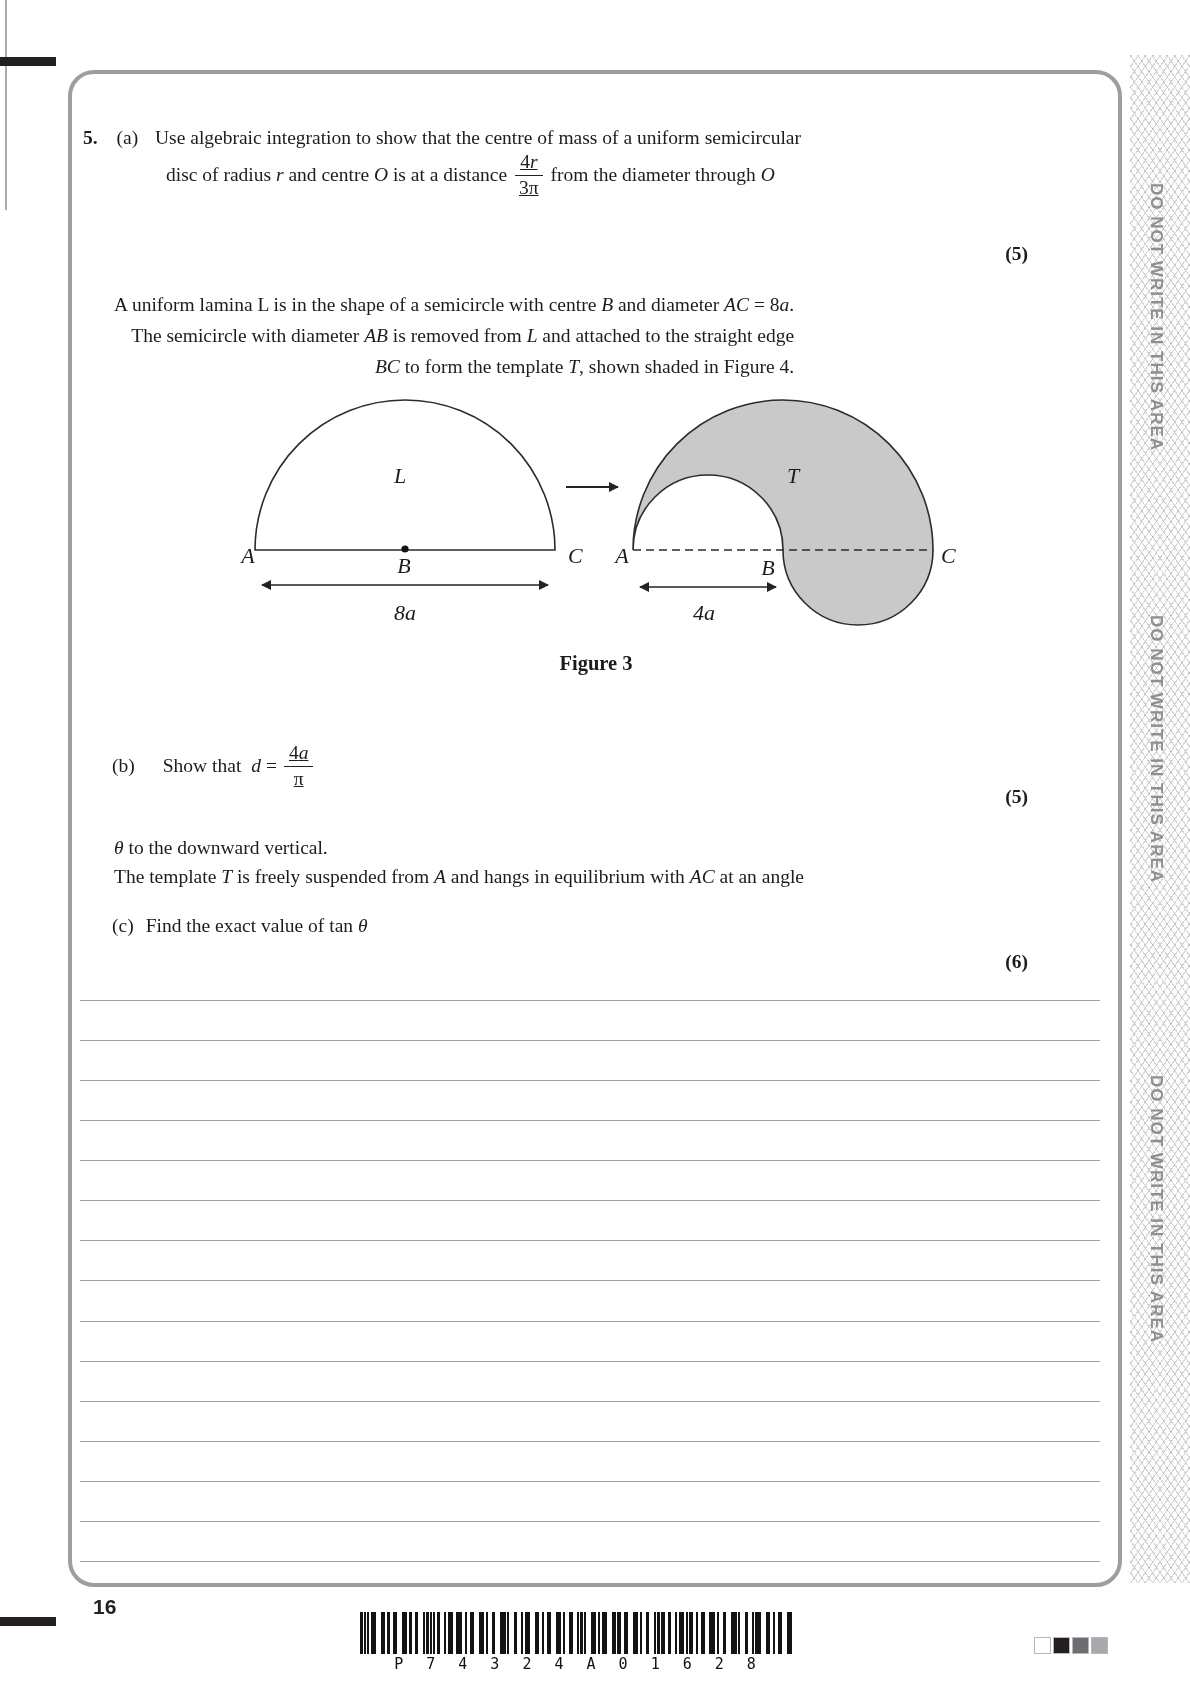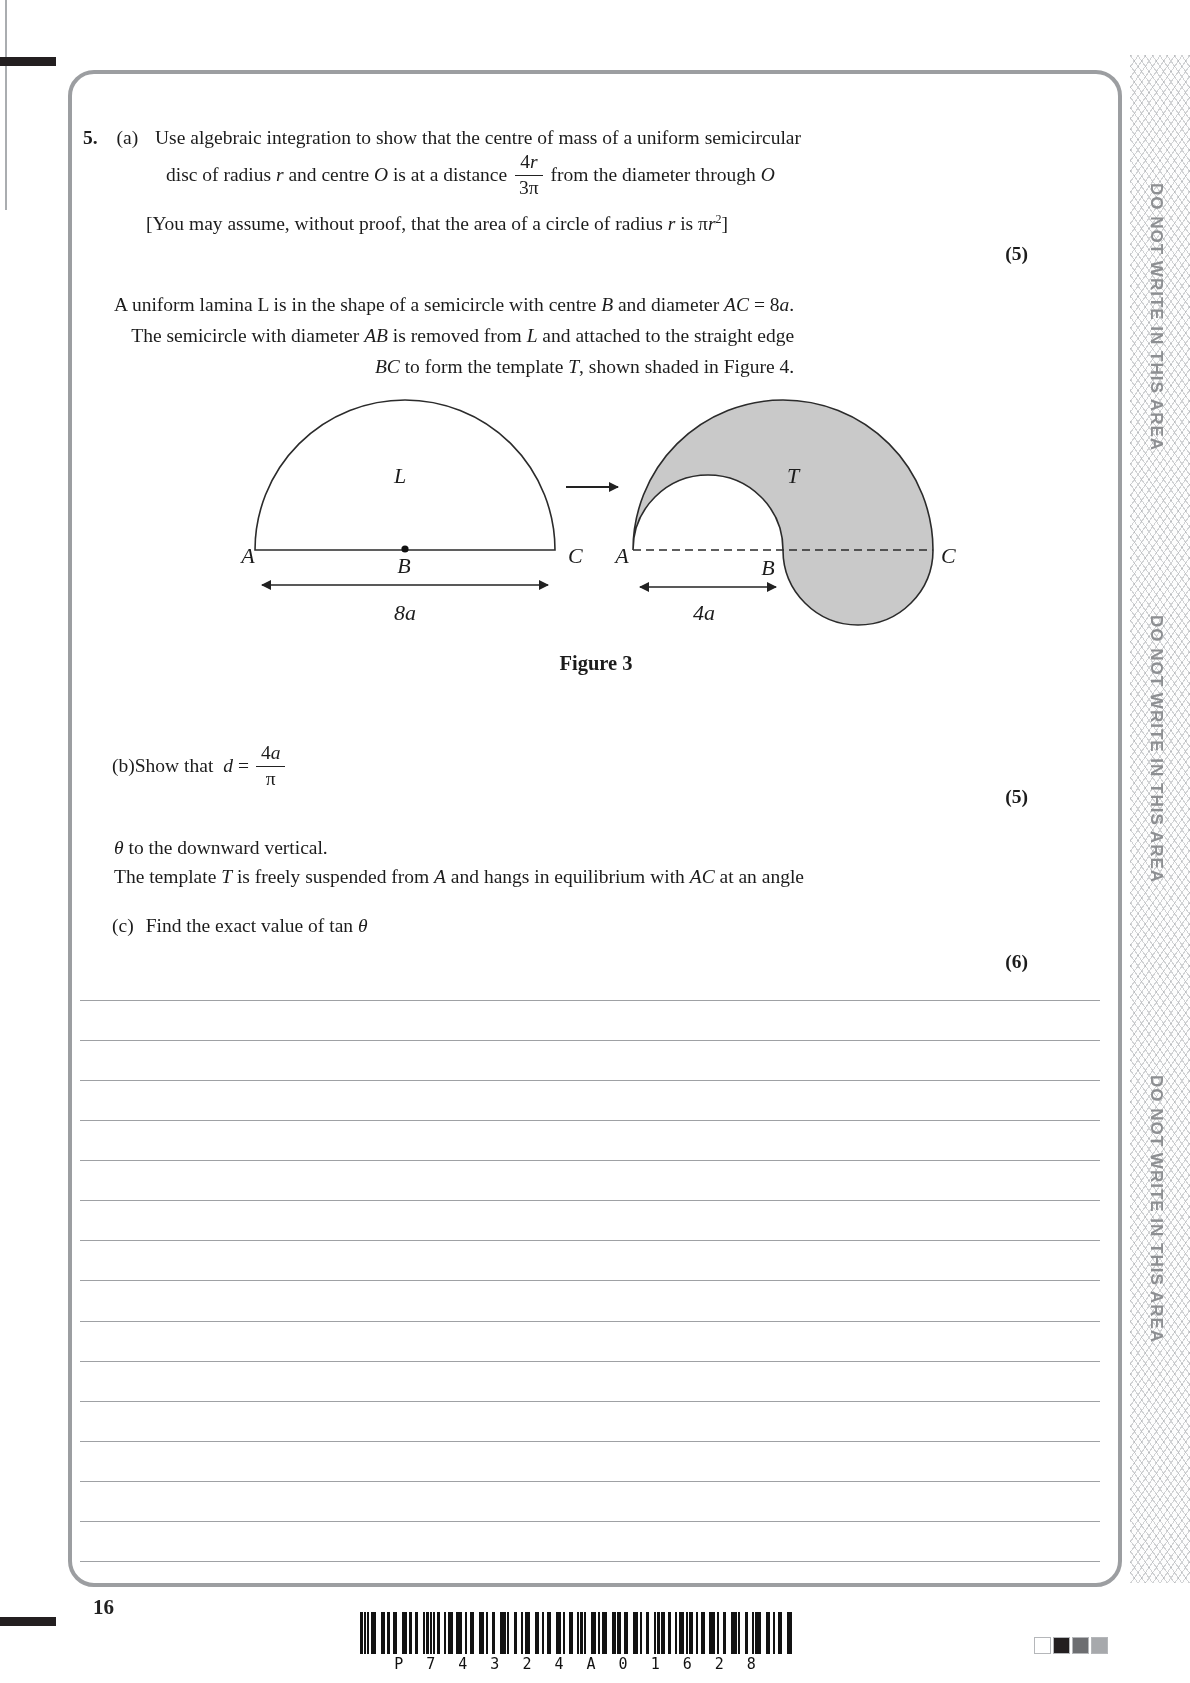--- a/index.html
+++ b/index.html
@@ -20,32 +20,32 @@
   .vtext{position:absolute;left:16px;writing-mode:vertical-rl;
          font-family:"Liberation Sans","DejaVu Sans",sans-serif;font-weight:700;font-size:17px;
          letter-spacing:1px;color:#8d8f92;white-space:nowrap;}
   .vt1{top:128px;} .vt2{top:560px;} .vt3{top:1020px;}
   
   .abs{position:absolute;}
   .body-text{font-size:19.5px;line-height:1.3;}
   .qnum{font-weight:700;}
   .marks{font-weight:700;font-size:19.5px;text-align:right;width:108px;left:920px;}
   .row{display:flex;align-items:center;}
-  .frac{display:inline-block;vertical-align:middle;text-align:center;line-height:1.05;font-size:19.5px;}
+  .frac{display:inline-block;vertical-align:middle;text-align:center;line-height:1.05;font-size:19.5px;text-decoration:underline;}
   .frac .num{display:block;border-bottom:1.5px solid #222;padding:0 5px 2px;}
   .frac .den{display:block;padding-top:2px;}
   i{font-style:italic;}
   sup{font-size:12px;}
   
   .caption{font-weight:700;font-size:20.5px;text-align:center;}
   
   #answer-lines{position:absolute;left:80px;top:1000px;width:1020px;height:575px;}
   .ans-line{position:absolute;left:0;width:100%;height:0;border-top:1.4px solid #9fa1a4;}
   
-  .pageno{font-family:Liberation Serif, serif;font-weight:700;font-size:21px;color:#222;}
+  .pageno{font-family:Liberation Sans, sans-serif;font-weight:700;font-size:21px;color:#222;}
   .barcode{position:absolute;left:360px;top:1612px;width:432px;height:42px;background-color:#fff;
     background-image:
       repeating-linear-gradient(90deg,#131313 0 2px,transparent 2px 7px),
       repeating-linear-gradient(90deg,#131313 0 3px,transparent 3px 11px),
       repeating-linear-gradient(90deg,transparent 0 4px,#131313 4px 6px,transparent 6px 23px);}
   .barcode-text{position:absolute;left:360px;top:1655px;width:432px;text-align:center;
       font-family:"DejaVu Sans Mono","Liberation Mono",monospace;font-size:15px;color:#111;
       letter-spacing:2px;word-spacing:10px;white-space:nowrap;}
   #reg-squares{position:absolute;left:1034px;top:1637px;display:flex;gap:2px;}
   .regsq{width:15px;height:15px;border:1px solid #b5b7ba;}
@@ -71,21 +71,20 @@
 
   <div class="abs row body-text" style="left:146px;top:148px;height:54px;margin-left:20px;">
     <span>disc of radius <i>r</i> and centre <i>O</i> is at a distance</span>
     <span class="frac" style="margin:0 8px;">
       <span class="num">4<i>r</i></span>
       <span class="den">3π</span>
     </span>
     <span>from the diameter through <i>O</i></span>
   </div>
 
-  <div class="abs body-text" style="left:146px;top:211px;">[You may assume, without proof, that the area of a circle of radius <i>r</i> is π<i>r</i><sup>2</sup>]</div>
 
   <div class="abs marks" style="top:243px;">(5)</div>
 
   <div class="abs body-text" style="left:114px;top:289px;line-height:31px;text-align:right;">
     <div>A uniform lamina L is in the shape of a semicircle with centre <i>B</i> and diameter <i>AC</i> = 8<i>a</i>.</div>
     <div>The semicircle with diameter <i>AB</i> is removed from <i>L</i> and attached to the straight edge</div>
     <div><i>BC</i> to form the template <i>T</i>, shown shaded in Figure 4.</div>
   </div>
 
   <svg class="abs" style="left:200px;top:380px;" width="780" height="256" viewBox="200 380 780 256">
@@ -121,21 +120,21 @@
       <line x1="640" y1="587" x2="776" y2="587" stroke="#222" stroke-width="1.6" marker-start="url(#ah-l)" marker-end="url(#ah-r)"></line>
       <text class="figlbl" x="704" y="620" text-anchor="middle">4a</text>
     </g>
   </svg>
 
   <div class="abs caption" style="left:120px;top:652px;width:952px;">Figure 3</div>
 
 
   <div class="abs row body-text" style="left:112px;top:738px;height:56px;">
     <span>(b)</span>
-    <span style="margin-left:0;">Show that</span>
+    <span style="margin-left:28px;">Show that</span>
     <span style="margin-left:10px;"><i>d</i> =</span>
     <span class="frac" style="margin-left:7px;">
       <span class="num">4<i>a</i></span>
       <span class="den">π</span>
     </span>
   </div>
 
   <div class="abs marks" style="top:786px;">(5)</div>
 
   <div class="abs body-text" style="left:114px;top:833px;line-height:29px;">

